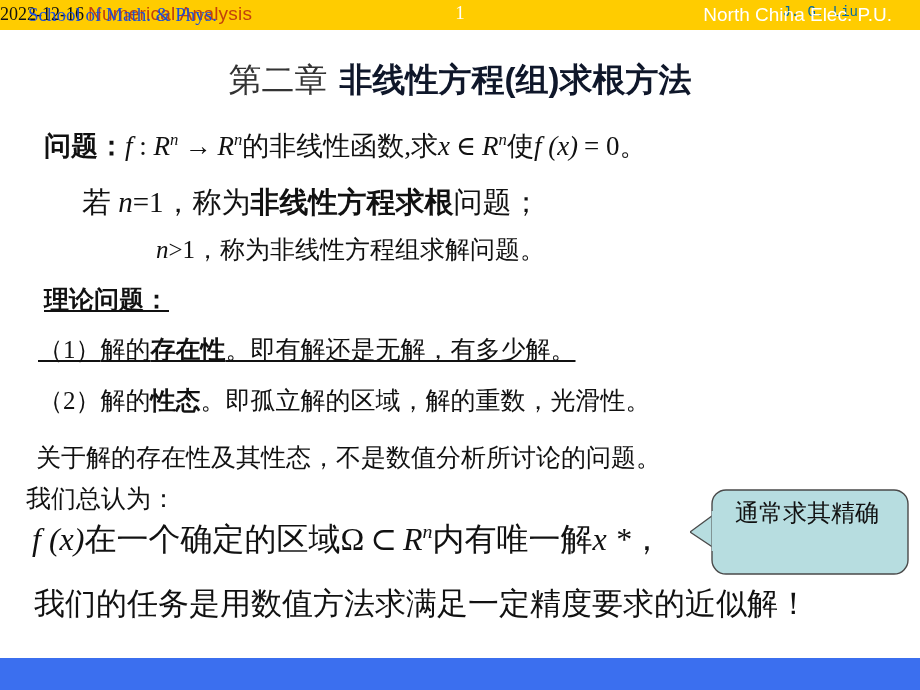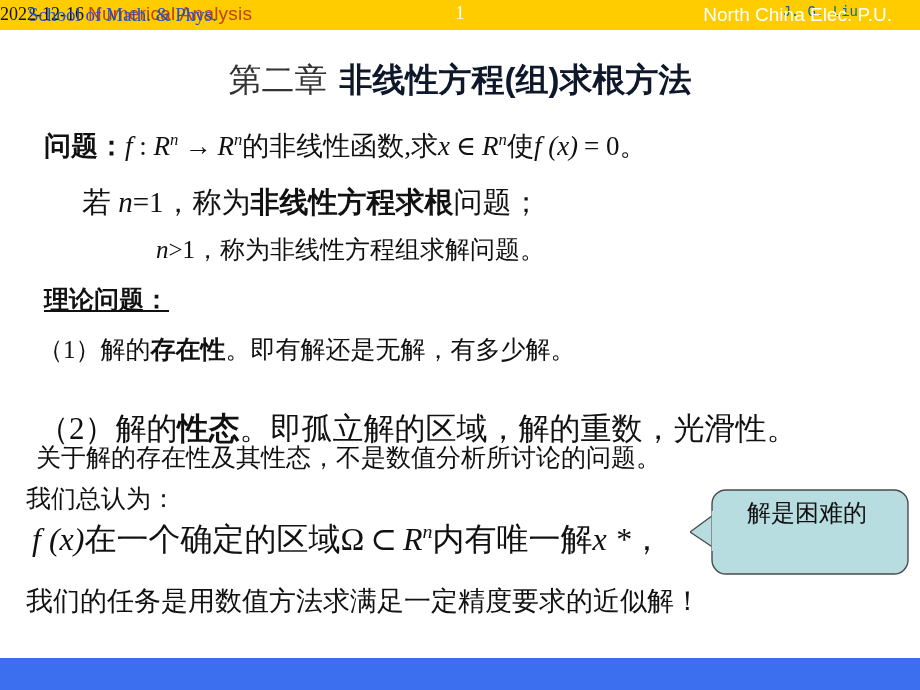--- a/index.html
+++ b/index.html
@@ -81,26 +81,26 @@
   .b  { font-weight: bold; font-family: "Liberation Sans", "DejaVu Sans", sans-serif; }
   .mi { font-style: italic; font-family: "Liberation Serif", "DejaVu Serif", serif; }
   .sup { font-size: 0.62em; vertical-align: super; font-style: italic; }
   .sp  { display: inline-block; width: 6px; }
   .sp2 { display: inline-block; width: 12px; }
 
   #line-problem  { left: 44px;  top: 128px; font-size: 27px; }
   #line-n1       { left: 82px;  top: 183px; font-size: 29px; }
   #line-ngt1     { left: 128px; top: 233px; font-size: 25px; margin-left: 28px; }
   #line-theory   { left: 44px;  top: 283px; font-size: 25px; text-decoration: underline; }
-  #line-item1    { left: 38px;  top: 333px; font-size: 25px; }
-  #line-item2    { left: 38px;  top: 384px; font-size: 31px; margin-top: 24px; }
+  #line-item1    { left: 38px;  top: 333px; font-size: 25px; text-decoration: underline; }
+  #line-item2    { left: 38px;  top: 384px; font-size: 25px; }
   #line-remark   { left: 36px;  top: 441px; font-size: 25px; }
   #line-weassume { left: 26px;  top: 482px; font-size: 25px; }
   #line-formula  { left: 32px;  top: 518px; font-size: 32px; text-align: center; }
-  #line-task     { left: 26px;  top: 583px; font-size: 27px; }
+  #line-task     { left: 34px;  top: 583px; font-size: 31px; }
 
   
   #callout {
     position: absolute;
     left: 690px; top: 488px;
     width: 220px; height: 88px;
   }
   #callout svg { position: absolute; left: 0; top: 0; }
   #callout-text {
     position: absolute;
@@ -190,20 +190,20 @@
 
 <div class="body-line" id="line-task">我们的任务是用数值方法求满足一定精度要求的近似解！</div>
 
 <div id="callout">
   <svg width="220" height="88" viewBox="0 0 220 88">
     <path d="M 0,44 L 30,22 L 30,64 Z" fill="#B7DDE0" stroke="#4A4A4A" stroke-width="1.4" stroke-linejoin="round"></path>
     <rect x="22" y="2" width="196" height="84" rx="14" ry="14" fill="#B7DDE0" stroke="#4A4A4A" stroke-width="1.4"></rect>
     <line x1="23" y1="23" x2="23" y2="63" stroke="#B7DDE0" stroke-width="2.6"></line>
   </svg>
   <div id="callout-text">
-    <div>解是困难的</div>
+    <div>通常求其精确</div>
   </div>
 </div>
 
 <div id="footer-bar"></div>
 <div id="footer-left">School of Math. &amp; Phys.</div>
 <div id="footer-page">1</div>
 <div id="footer-right">North China Elec. P.U.</div>
 
 </body></html>

